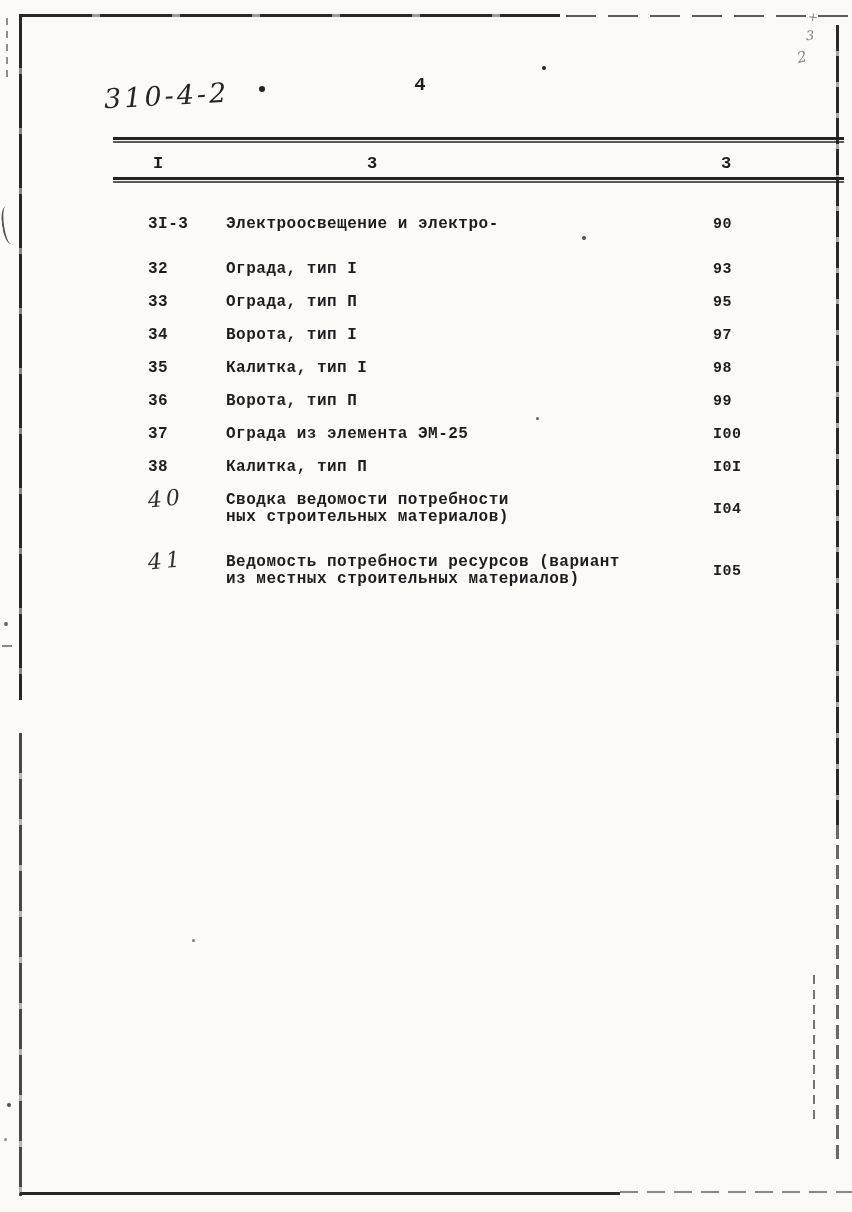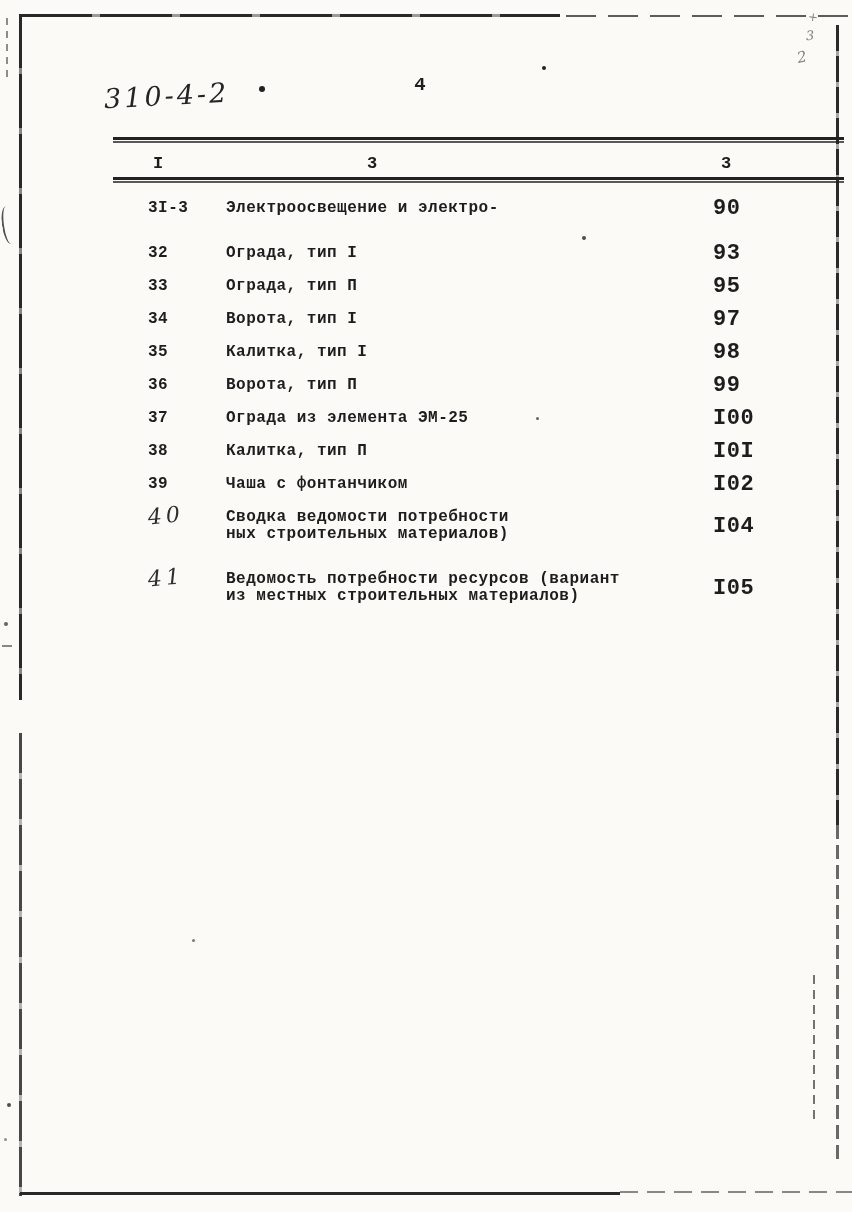--- a/index.html
+++ b/index.html
@@ -53,31 +53,31 @@
     text-align:center; font-size:19px; font-weight:700;}
   .rule{position:absolute; left:113px; width:731px; height:6px;
     background:linear-gradient(180deg,#222 0 3px, transparent 3px 4px, rgba(34,34,34,.75) 4px 6px);}
   .rule-top{top:137px;}
   .rule-mid{top:177px;}
   .col-hdr{position:absolute; top:154px; font-size:17px; font-weight:700;}
   .col-hdr-1{left:153px;}
   .col-hdr-2{left:367px;}
   .col-hdr-3{left:721px;}
   
-  .toc{position:absolute; left:148px; top:200px; width:625px;}
+  .toc{position:absolute; left:148px; top:216px; width:625px;}
   .row{display:flex; align-items:flex-start; margin-bottom:16px;
     font-size:16px; font-weight:700; letter-spacing:.5px; line-height:17px;}
   .row.gap-lg{margin-bottom:28px;}
   .num{width:78px; flex:none;}
   .num.hand{font-family:"DejaVu Serif", serif; font-style:italic; font-weight:400;
     font-size:22px; letter-spacing:4px; color:#2e2e2e;
     transform:rotate(-5deg) translateY(-4px);}
   .title{width:487px; flex:none;}
   .tline{display:block;}
-  .pagecol{width:60px; flex:none; font-size:22px; align-self:flex-start;}
+  .pagecol{width:60px; flex:none; font-size:15px; align-self:flex-start;}
   .pagecol.v-bottom{align-self:flex-end;}
   .pagecol.v-center{align-self:center;}
 </style>
 </head>
 <body>
 
 <div class="page">
 
   <div class="ln b-top-1"></div>
   <div class="ln b-top-2"></div>
@@ -173,27 +173,20 @@
   </div>
 
   <div class="row">
     <span class="num">38</span>
     <span class="title">
           <span class="tline">Калитка, тип П</span>
         </span>
     <span class="pagecol">I0I</span>
   </div>
 
-  <div class="row">
-    <span class="num">39</span>
-    <span class="title">
-          <span class="tline">Чаша с фонтанчиком</span>
-        </span>
-    <span class="pagecol">I02</span>
-  </div>
 
   <div class="row gap-lg">
     <span class="num hand">40</span>
     <span class="title">
           <span class="tline">Сводка ведомости потребности</span>
           <span class="tline">ных строительных материалов)</span>
         </span>
     <span class="pagecol v-center">I04</span>
   </div>
 

